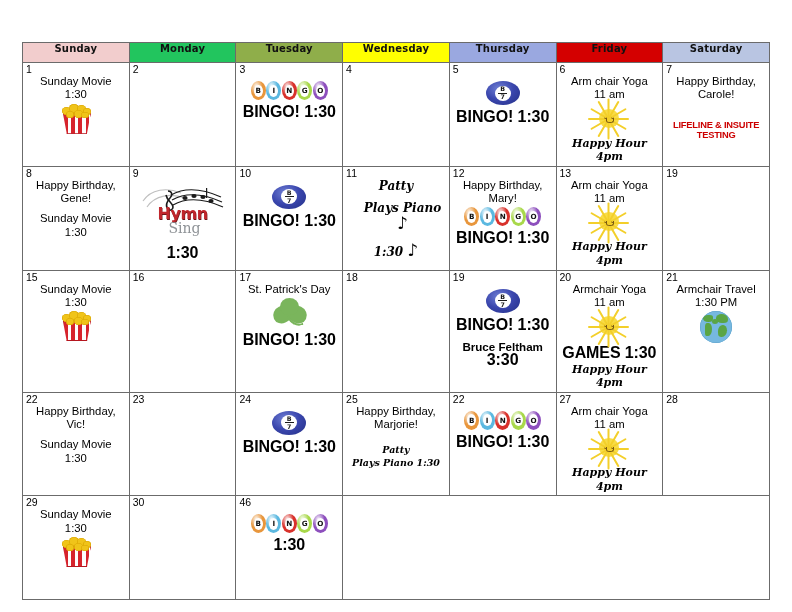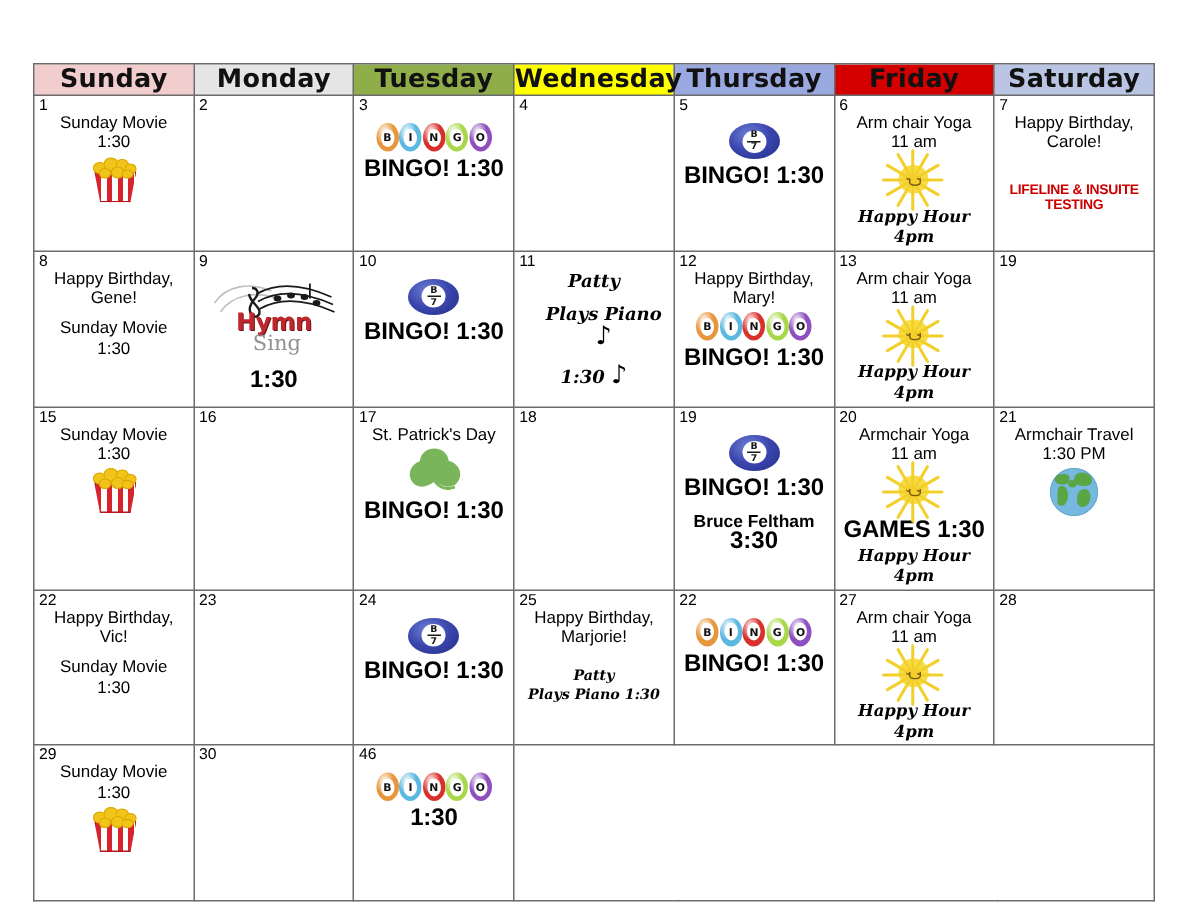--- a/index.html
+++ b/index.html
@@ -36,21 +36,21 @@
     table-layout: fixed;
   }
   table.cal th, table.cal td {
     border: 1px solid #6b6b6b;
     vertical-align: top;
     padding: 0;
   }
   table.cal th {
     height: 19px;
     font-family: "DejaVu Sans", sans-serif;
-    font-size: 17px;
+    font-size: 10px;
     font-weight: 700;
     text-align: center;
     color: #111;
     letter-spacing: 0.2px;
   }
   td.day {
     height: 93px;
     position: relative;
   }
   td.row-tall { height: 103px; }
@@ -192,21 +192,21 @@
   .patty-line { position: relative; margin-left: 13px; }
 </style>
 </head>
 <body>
 
 <div id="page">
   <table class="cal">
     <thead>
       <tr id="hdr-row">
           <th style="background: rgb(242, 205, 205);">Sunday</th>
-          <th style="background: #e5e5e5;">Monday</th>
+          <th style="background: #22c55e;">Monday</th>
           <th style="background: rgb(143, 174, 74);">Tuesday</th>
           <th style="background: rgb(255, 255, 0);">Wednesday</th>
           <th style="background: rgb(154, 168, 224);">Thursday</th>
           <th style="background: rgb(212, 0, 0);">Friday</th>
           <th style="background: rgb(185, 197, 226);">Saturday</th>
         </tr>
     </thead>
     <tbody id="cal-body">
         <tr>
           <td class="day">

